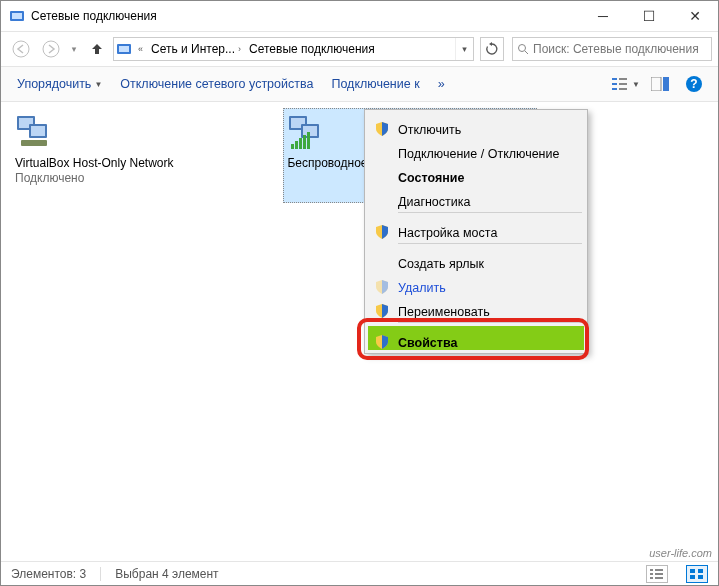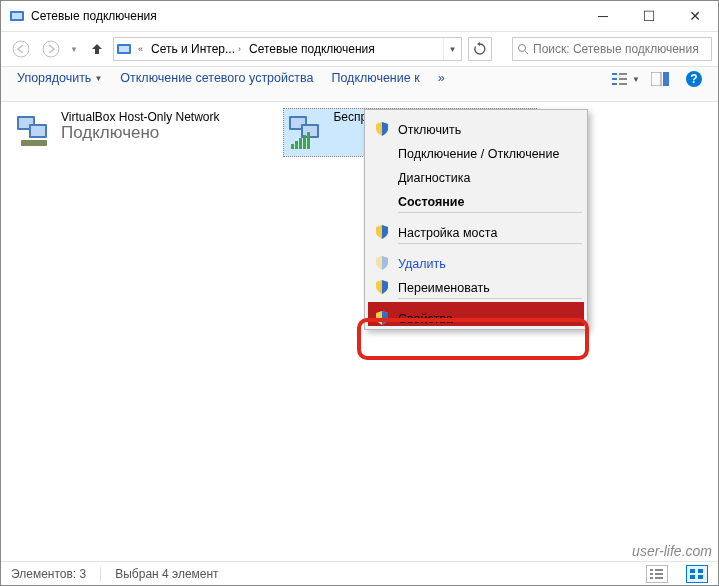--- a/index.html
+++ b/index.html
@@ -12,58 +12,58 @@
 
   .navbar { height: 34px; display: flex; align-items: center; padding: 0 6px; gap: 2px; }
   .nav-arrow { width: 28px; height: 28px; display: flex; align-items: center; justify-content: center; color: #a0a0a0; }
   .nav-arrow.enabled { color: #1a1a1a; }
   .breadcrumb { flex: 1; height: 24px; border: 1px solid #ccc; display: flex; align-items: center; font-size: 12px; position: relative; }
   .breadcrumb .bc-icon { width: 20px; display:flex; align-items:center; justify-content:center; }
   .breadcrumb .bc-seg { padding: 0 4px; display:flex; align-items:center; gap:3px; height:100%; }
   .breadcrumb .chev { font-size: 9px; color:#555; }
   .dd-arrow { width: 18px; display:flex; align-items:center; justify-content:center; border-left:1px solid #eee; height:100%;}
   .refresh-btn { width: 24px; height: 24px; border: 1px solid #ccc; margin-left: 4px; display:flex; align-items:center; justify-content:center; }
-  .search { width: 200px; height: 24px; border: 1px solid #ccc; margin-left: 18px; display:flex; align-items:center; padding: 0 4px; font-size: 12px; color: #777; }
+  .search { width: 200px; height: 24px; border: 1px solid #ccc; margin-left: 6px; display:flex; align-items:center; padding: 0 4px; font-size: 12px; color: #777; }
   .search .sicon { margin-right: 4px; }
 
-  .toolbar { height: 36px; border-top: 1px solid #e5e5e5; border-bottom: 1px solid #e5e5e5; background: #fafafa; display: flex; align-items: flex-start; padding: 0 10px; gap: 6px; font-size: 12.5px; color: #1e4ba0; }
+  .toolbar { height: 36px; border-top: 1px solid #e5e5e5; border-bottom: 1px solid #e5e5e5; background: #fafafa; display: flex; align-items: center; padding: 0 10px; gap: 6px; font-size: 12.5px; color: #1e4ba0; }
   .tool-item { padding: 4px 6px; display:flex; align-items:center; gap:3px; }
   .tool-item .tri { font-size: 8px; color: #555; }
   .tool-spacer { flex: 1; }
   .tool-icon-btn { width: 28px; height: 24px; display:flex; align-items:center; justify-content:center; color:#555; }
   .tool-icon-btn.help { color: #0078d7; }
 
   .content { position: relative; height: 460px; background:#fff; padding: 6px 10px; }
-  .conn-item { display:flex; gap:6px; padding: 2px 4px; width: 258px; }
+  .conn-item { display:flex; gap:6px; padding: 2px 4px; width: 258px; flex-direction: column; }
   .conn-item.selected { background: #cce8ff; }
   .conn-item.highlighted { outline: 1px dotted #888; outline-offset: -1px; }
   .conn-icon { width: 40px; height: 40px; flex-shrink:0; position:relative; }
   .conn-text { font-size: 12px; line-height: 15px; color: #000; overflow:hidden;}
-  .conn-text .line2, .conn-text .line3 { color: #6b6b6b; font-size: 17px;}
+  .conn-text .line2, .conn-text .line3 { color: #6b6b6b; font-size: 12px;}
   .col { display:inline-block; vertical-align: top; }
   .col1 { width: 258px; }
   .col2 { margin-left: 10px; }
 
   .ctx-menu { position: absolute; left: 363px; top: 108px; width: 224px; background: #f2f2f2; border: 1px solid #b8b8b8; box-shadow: 3px 3px 6px rgba(0,0,0,0.25); padding: 3px; font-size: 12.5px; }
   .ctx-item { height: 24px; display:flex; align-items:flex-end; padding-left: 30px; position: relative; color: #000; }
   .ctx-item.disabled { color: #1d4ed8; }
   .ctx-item.bold { font-weight: 600; }
-  .ctx-item.hover { background: #b91c1c; }
+  .ctx-item.hover { background: #84cc16; font-weight: bold; }
   .ctx-sep { height: 1px; background: #d0d0d0; margin: 3px 2px 3px 30px; }
   .shield { position:absolute; left: 6px; width:16px; height:16px; }
 
   .highlight-box { position:absolute; left: 356px; top: 317px; width: 232px; height: 42px; border: 4px solid #e3261a; border-radius: 10px; pointer-events:none; }
 
   .statusbar { position:absolute; bottom:0; left:0; right:0; height: 24px; border-top: 1px solid #e5e5e5; display:flex; align-items:center; padding: 0 10px; font-size: 12px; color:#555; gap: 14px; }
   .statusbar .sep { width:1px; height:14px; background:#ddd; }
   .statusbar .spacer { flex:1; }
   .status-icon { width: 22px; height: 18px; border: 1px solid #bbb; margin-left: 4px;}
   .status-icon.active { border-color: #0078d7; background: #e5f1fb;}
 
-  .watermark { position:absolute; right: 6px; bottom: 26px; font-size: 14px; color: #888; font-style: italic;}
+  .watermark { position:absolute; right: 6px; bottom: 26px; font-size: 11px; color: #888; font-style: italic;}
 
   svg { display:block; }
 </style>
 </head>
 <body>
 
 <div class="titlebar">
   <span class="app-icon">
     <svg width="16" height="16">
         <rect x="1" y="3" width="14" height="10" fill="#3a7bd5" rx="1"></rect>
@@ -225,37 +225,40 @@
         <svg width="16" height="16">
           <path d="M8 1 L14 3 L14 8 C14 12 8 15 8 15 C8 15 2 12 2 8 L2 3 Z" fill="#f7c948"></path>
           <path d="M8 1 L14 3 L14 8 C14 12 8 15 8 15 Z" fill="#2f6fc9"></path>
         </svg>
       </span>
     <span>Отключить</span>
   </div>
   <div class="ctx-item">
       <span>Подключение / Отключение</span>
     </div>
-  <div class="ctx-item">
-      <span>Диагностика</span>
-    </div>
   <div class="ctx-item bold">
       <span>Состояние</span>
     </div>
+  <div class="ctx-item">
+      <span>Диагностика</span>
+    </div>
   <div class="ctx-sep"></div>
   <div class="ctx-item">
     <span class="shield">
         <svg width="16" height="16">
           <path d="M8 1 L14 3 L14 8 C14 12 8 15 8 15 C8 15 2 12 2 8 L2 3 Z" fill="#f7c948"></path>
           <path d="M8 1 L14 3 L14 8 C14 12 8 15 8 15 Z" fill="#2f6fc9"></path>
         </svg>
       </span>
     <span>Настройка моста</span>
   </div>
   <div class="ctx-sep"></div>
+  <div class="ctx-item">
+      <span>Создать ярлык</span>
+    </div>
   <div class="ctx-item disabled">
     <span class="shield">
         <svg width="16" height="16" opacity="0.4">
           <path d="M8 1 L14 3 L14 8 C14 12 8 15 8 15 C8 15 2 12 2 8 L2 3 Z" fill="#f7c948"></path>
           <path d="M8 1 L14 3 L14 8 C14 12 8 15 8 15 Z" fill="#2f6fc9"></path>
         </svg>
       </span>
     <span>Удалить</span>
   </div>
   <div class="ctx-item">

